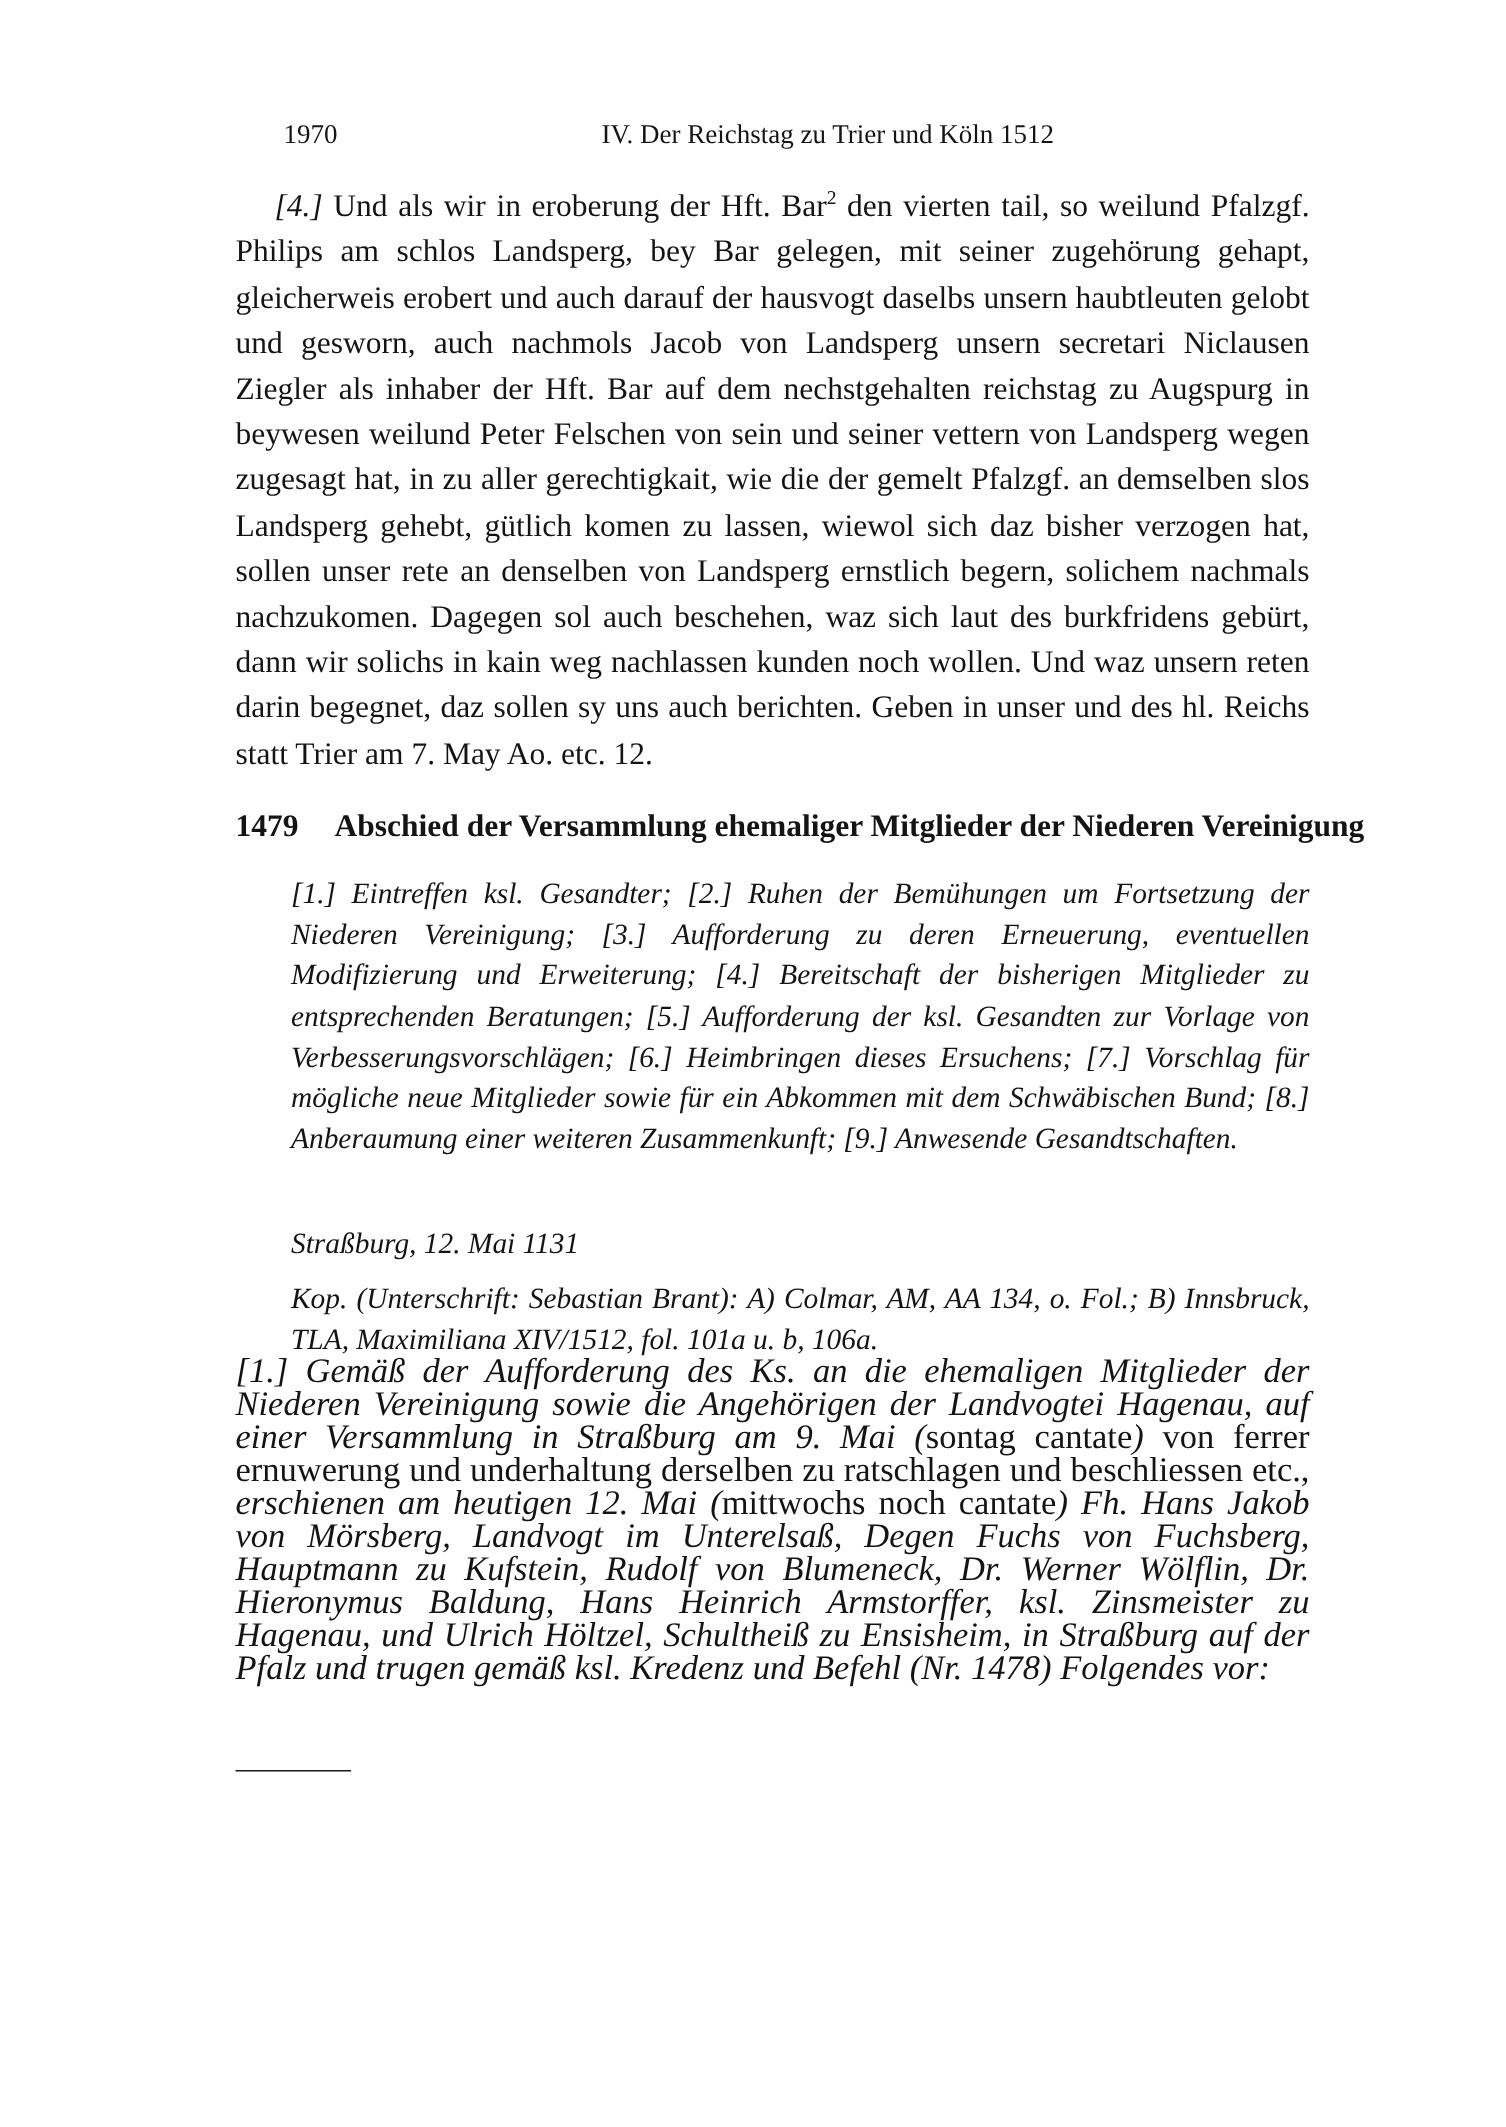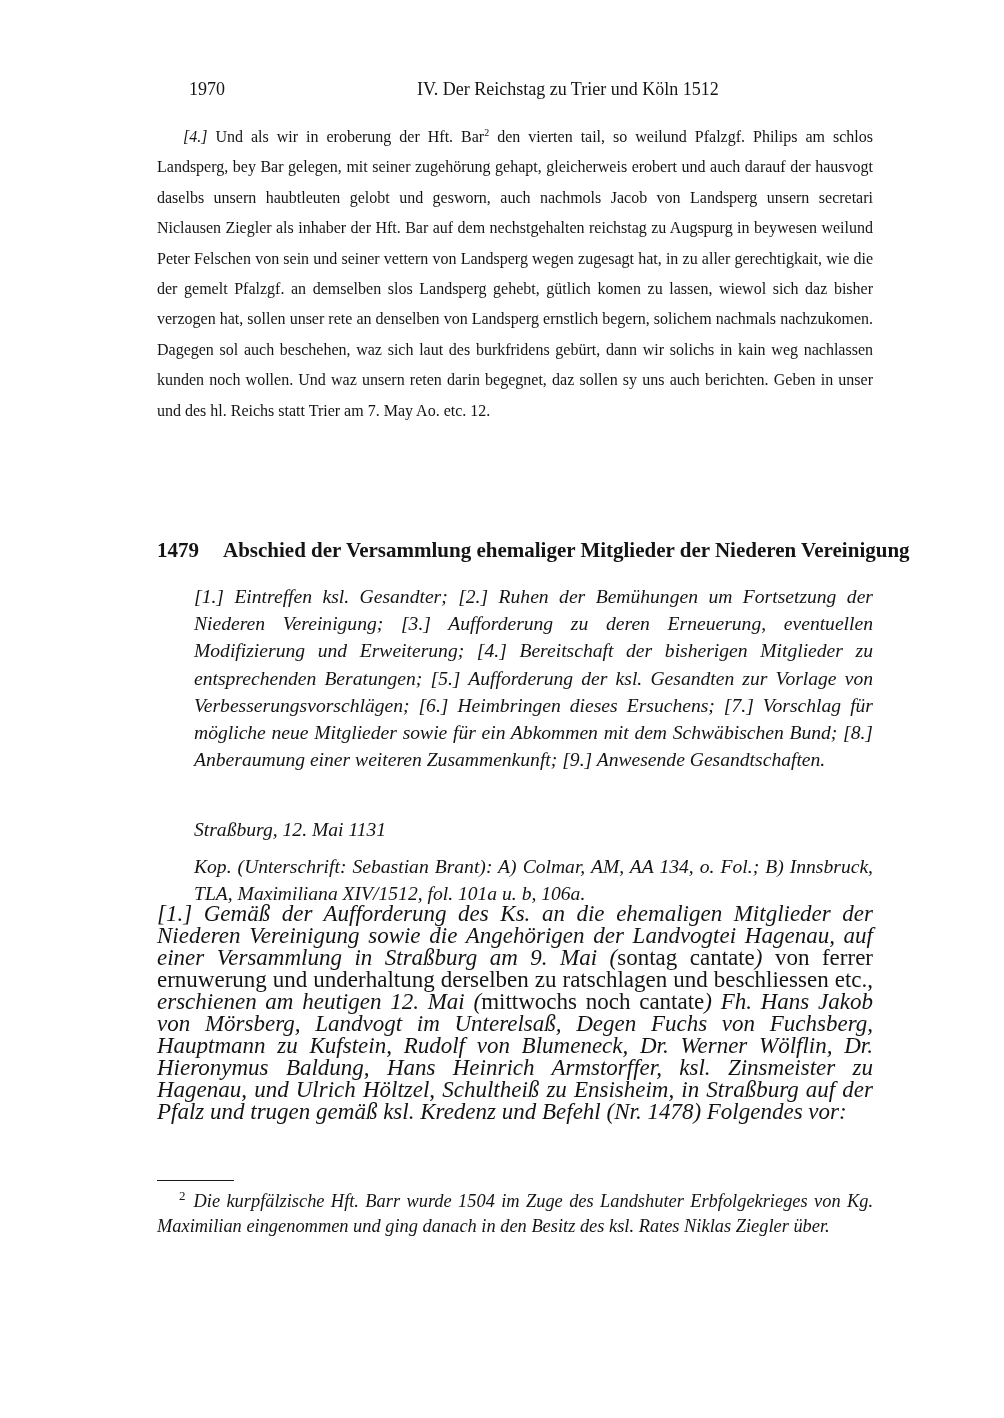--- a/index.html
+++ b/index.html
@@ -36,37 +36,37 @@
     white-space: nowrap;
     margin-left: 32px;
   }
   .runhead .folio {
     position: absolute;
     left: 0;
     top: 0;
   }
   .runhead .title {
     position: absolute;
-    left: 228px;
+    left: 212px;
     top: 0;
   }
 
   
   .block {
     position: absolute;
     text-align: justify;
     text-justify: inter-word;
   }
   .block > p {
     margin: 0;
   }
 
   
   .body-text {
-    font-size: 16px;
+    font-size: 21px;
     line-height: 30.4px;
     hyphens: manual;
   }
   .body-text .ind {
     display: inline-block;
     width: 26px;
   }
 
   
   i, .it { font-style: italic; }
@@ -173,17 +173,14 @@
   <div class="block sub" id="source">
     <p>Kop. (Unterschrift: Sebastian Brant): A) Colmar, AM, AA 134, o. Fol.; B) Innsbruck, TLA, Maximiliana XIV/1512, fol. 101a u. b, 106a.</p>
   </div>
 
   <div class="block" id="article">
     <p><i>[1.]</i><i> Gemäß der Aufforderung des Ks. an die ehemaligen Mitglieder der Niederen Vereinigung sowie die Angehörigen der Landvogtei Hagenau, auf einer Versammlung in Straßburg am 9. Mai (</i><span class="rm">sontag cantate</span><i>)</i><span class="rm"> von ferrer ernuwerung und underhaltung derselben zu ratschlagen und beschliessen etc., </span><i>erschienen am heutigen 12. Mai (</i><span class="rm">mittwochs noch cantate</span><i>)</i><i> Fh. Hans Jakob von Mörsberg, Landvogt im Unterelsaß, Degen Fuchs von Fuchsberg, Hauptmann zu Kufstein, Rudolf von Blumeneck, Dr. Werner Wölflin, Dr. Hieronymus Baldung, Hans Heinrich Armstorffer, ksl. Zinsmeister zu Hagenau, und Ulrich Höltzel, Schultheiß zu Ensisheim, in Straßburg auf der Pfalz und trugen gemäß ksl. Kredenz und Befehl (Nr. 1478) Folgendes vor:</i></p>
   </div>
 
   <div class="fn-rule"></div>
 
-  <div class="block" id="footnote">
-    <p><span class="fn-mark">2</span><span>Die kurpfälzische Hft. Barr wurde 1504 im Zuge des Landshuter Erbfolgekrieges von Kg. Maximilian eingenommen und ging danach in den Besitz des ksl. Rates Niklas Ziegler über.</span></p>
-  </div>
 
 </div>
 
 </body></html>

